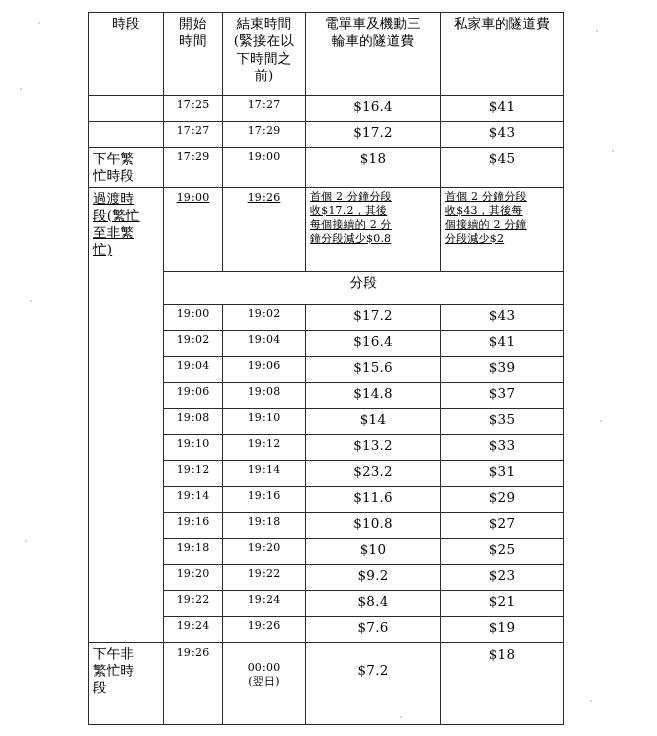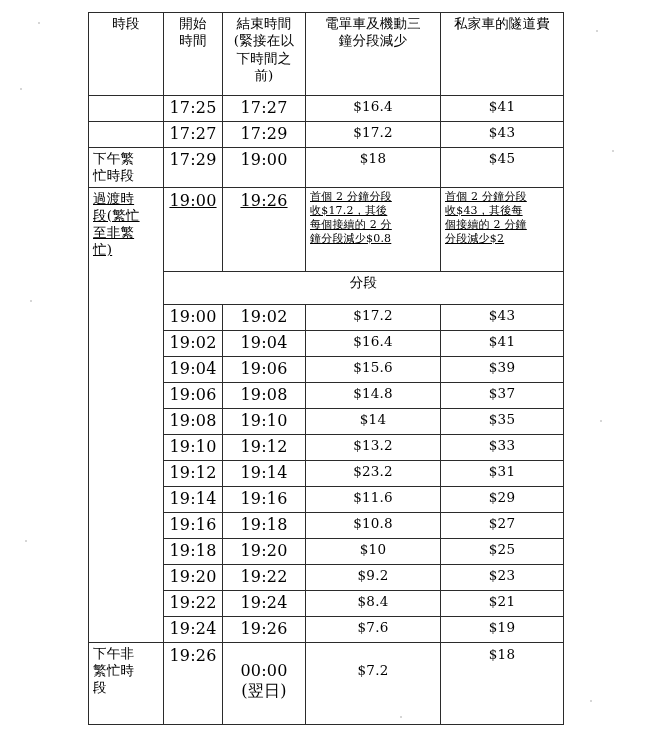--- a/index.html
+++ b/index.html
@@ -48,21 +48,21 @@
     vertical-align: bottom;
     height: 78px;
     padding-bottom: 3px;
     font-size: 13.5px;
     line-height: 1.22;
   }
   .hdr-period { vertical-align: bottom; margin-left: 13px; }
 
   .ctr   { text-align: center; }
   .num   { text-align: center; font-size: 13.5px; vertical-align: middle; margin-top: 43px; }
-  .tm    { text-align: center; font-size: 16px; vertical-align: middle; }
+  .tm    { text-align: center; font-size: 11px; vertical-align: middle; }
 
   .period-label {
     text-align: left;
     font-size: 13.5px;
     line-height: 1.3;
     vertical-align: top;
     padding-left: 5px;
     padding-top: 3px;
   }
 
@@ -120,21 +120,21 @@
         <div>時間</div>
       </td>
       <td class="hdr">
         <div>結束時間</div>
         <div>(緊接在以</div>
         <div>下時間之</div>
         <div>前)</div>
       </td>
       <td class="hdr">
         <div>電單車及機動三</div>
-        <div>鐘分段減少</div>
+        <div>輪車的隧道費</div>
       </td>
       <td class="hdr">
         <div>私家車的隧道費</div>
       </td>
     </tr>
 
     <tr class="row-data">
       <td class="blank"></td>
       <td class="tm">17:25</td>
       <td class="tm">17:27</td>

